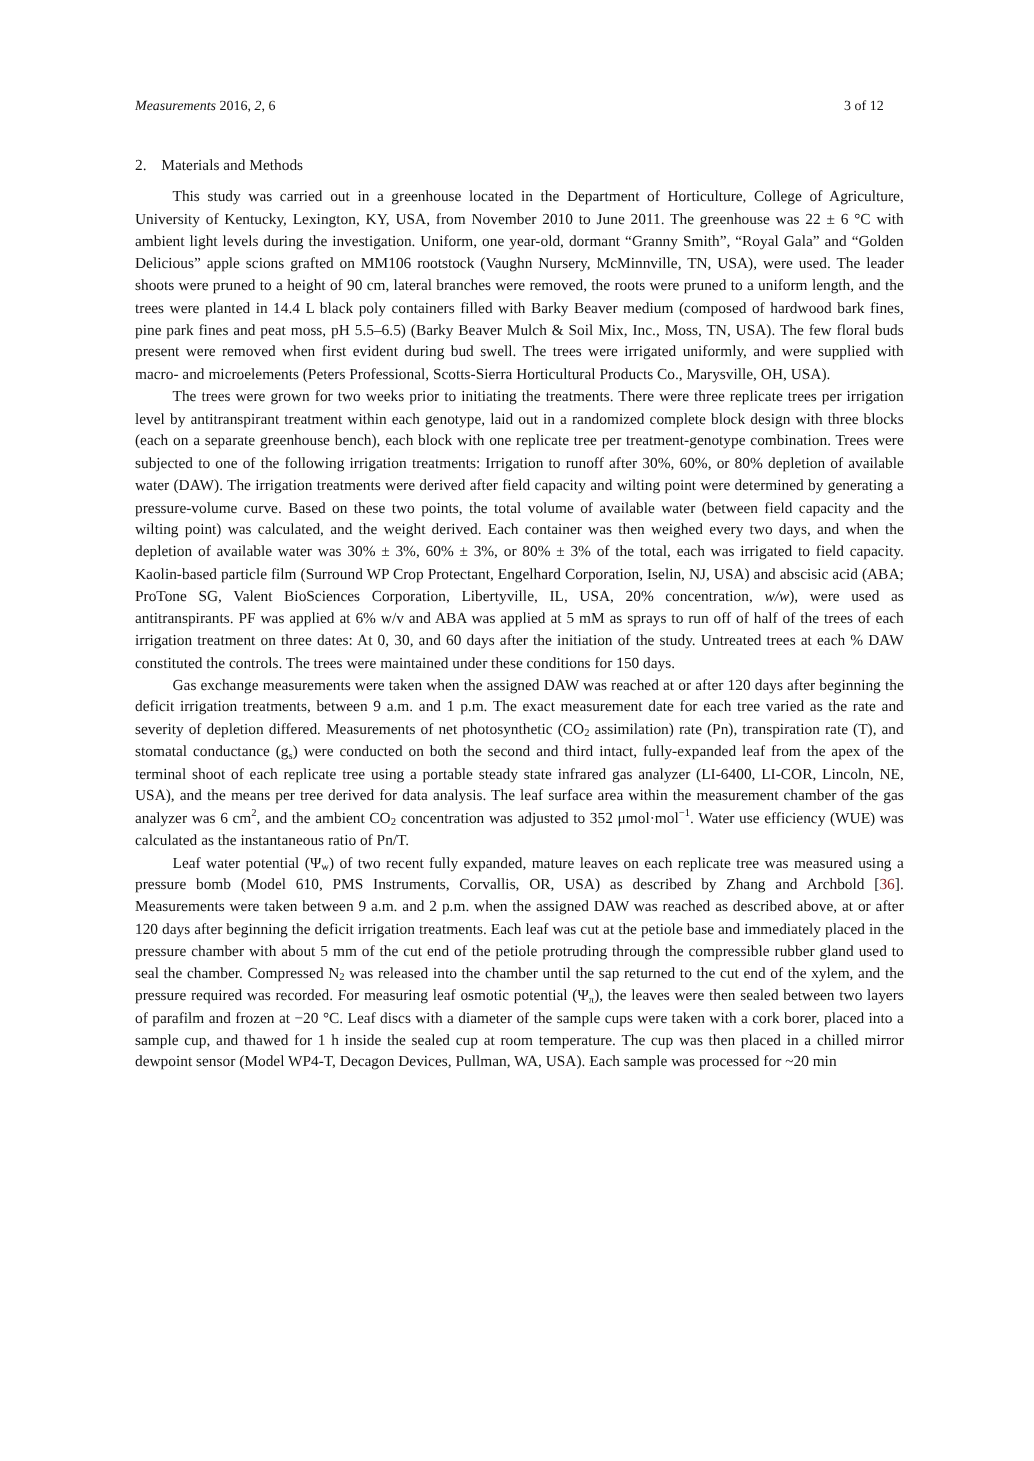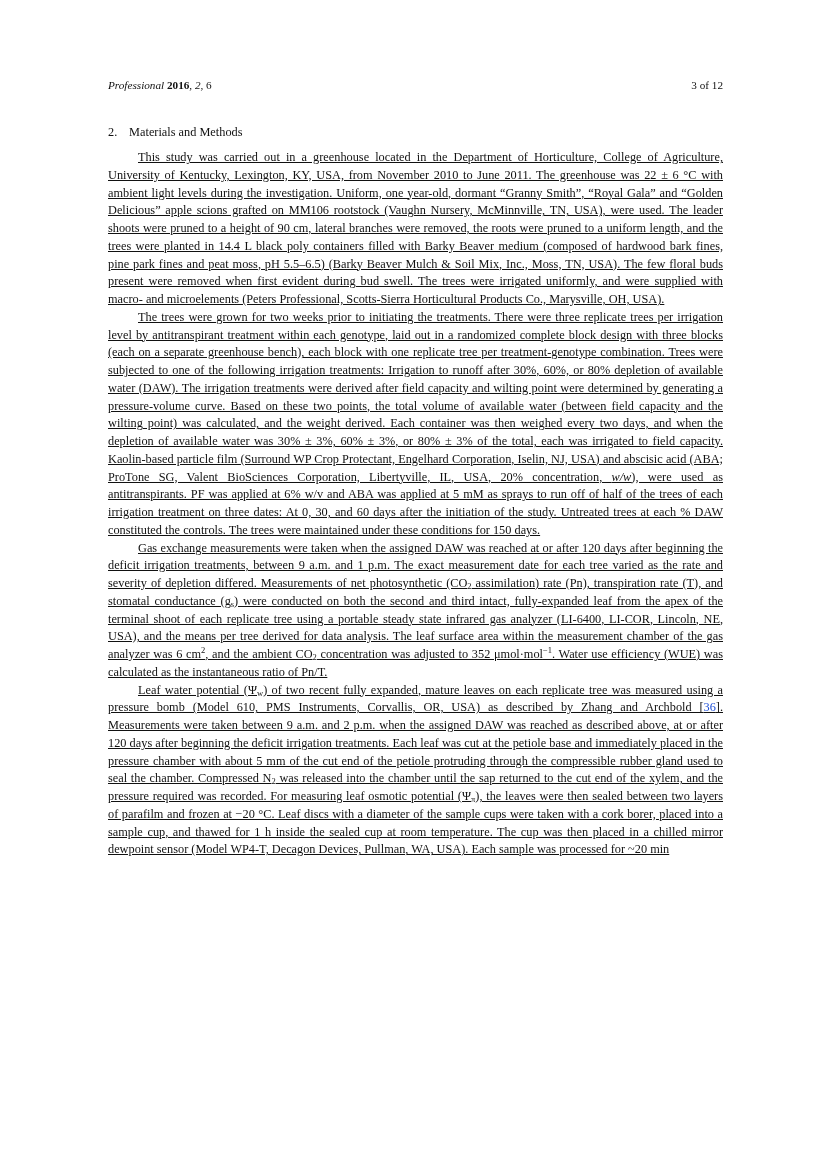--- a/index.html
+++ b/index.html
@@ -1,40 +1,40 @@
 <!DOCTYPE html>
 <html><head>
 <meta charset="utf-8">
 <style>
   html, body { margin: 0; padding: 0; background: #ffffff; }
   body { width: 827px; height: 1169px; position: relative; overflow: hidden;
          font-family: "Liberation Serif", "DejaVu Serif", serif; color: #111; }
   .header { position: absolute; left: 108px; top: 77px; width: 615px; height: 16px;
             font-size: 11.2px; line-height: 16px; }
   .header .journal { font-style: italic; }
-  .header .year { font-weight: bold; }
+  .header .year { font-weight: normal; }
   .header .vol { font-style: italic; }
-  .header .page { position: absolute; right: 0; top: 0; }
+  .header .page { position: absolute; right: 16px; top: 0; }
   .section-title { position: absolute; left: 108px; top: 124px; font-size: 12.3px; font-weight: normal;
                    line-height: 16px; }
   .section-title .num { display: inline-block; width: 18px; }
   .body { position: absolute; left: 108px; top: 149px; width: 615px;
-          font-size: 12.3px; line-height: 17.75px; text-align: justify; text-decoration: underline; }
+          font-size: 12.3px; line-height: 17.75px; text-align: justify; }
   .body p { margin: 0; text-indent: 30px; }
   sub, sup { font-size: 8.5px; line-height: 0; }
   sub { vertical-align: -2px; }
   sup { vertical-align: 5px; }
-  .cite { color: #1d4ed8; }
+  .cite { color: #7f1d1d; }
   .it { font-style: italic; }
 </style>
 </head>
 <body>
 
 <div class="header">
-  <span class="journal">Professional</span>
+  <span class="journal">Measurements</span>
   <span class="year">2016</span><span>, </span><span class="vol">2</span><span>, </span><span>6</span>
   <span class="page">3 of 12</span>
 </div>
 
 <div class="section-title">
   <span class="num">2.</span>
   <span>Materials and Methods</span>
 </div>
 
 <div class="body">

